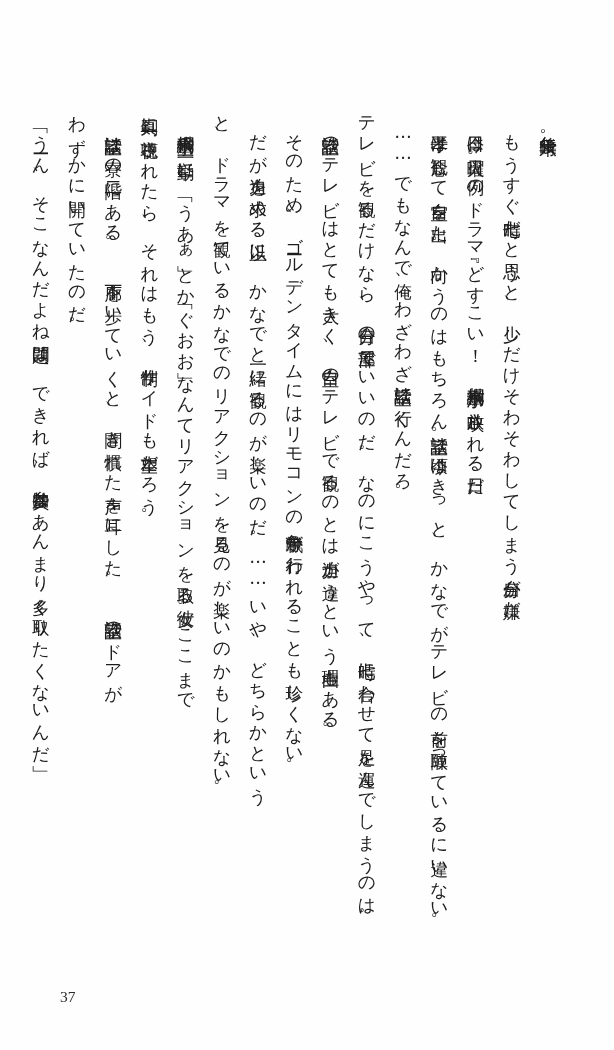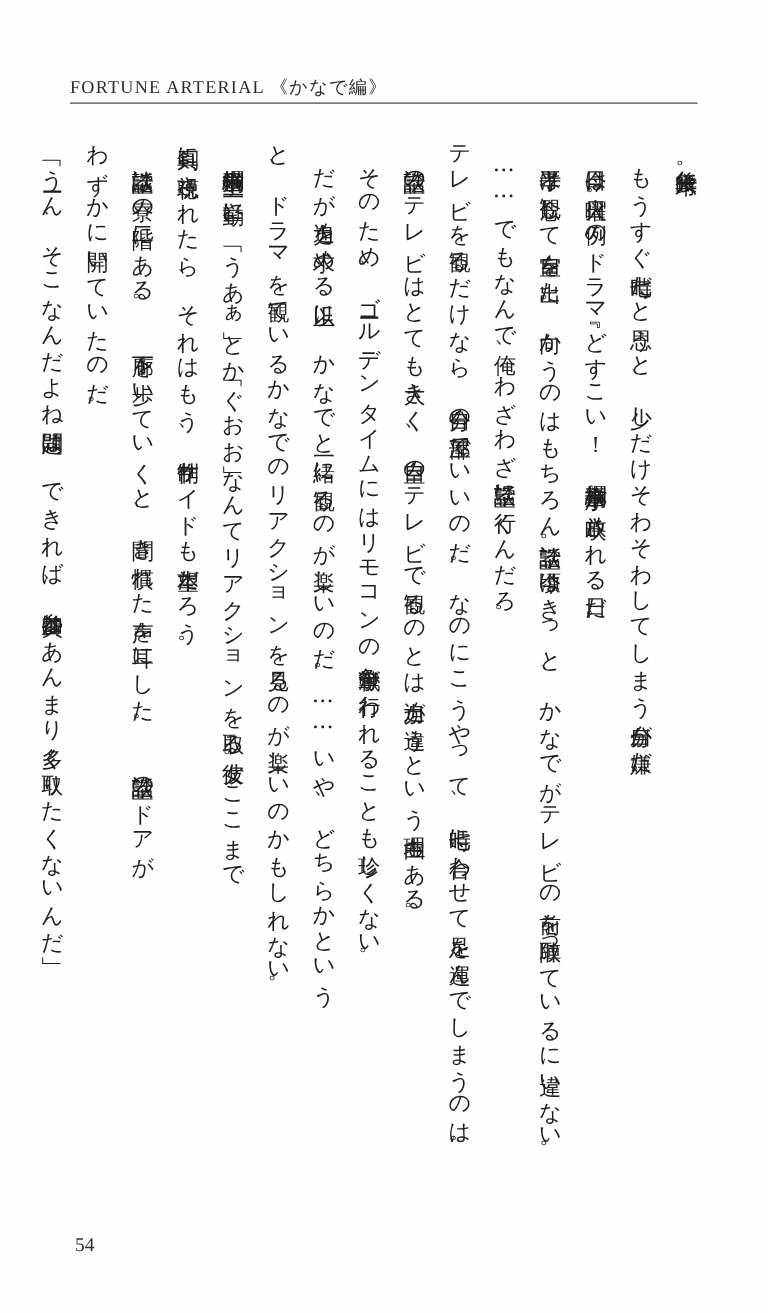--- a/index.html
+++ b/index.html
@@ -86,24 +86,20 @@
     font-family: "Liberation Serif", serif;
     font-size: 15.5px;
     color: #2b2b2b;
   }
 </style>
 </head>
 <body>
 
 <div class="page">
 
-  <div class="header">
-    <div class="header-text">FORTUNE ARTERIAL 《かなで編》</div>
-    <div class="header-rule"></div>
-  </div>
 
   <div class="body-area">
     <div class="vtext">
       <p class="ind">午後六時半。</p>
       <p class="ind">もうすぐ七時だと思うと、少しだけそわそわしてしまう自分が嫌だ。</p>
       <p class="ind">今日は火曜日。例のドラマ『どすこい！　横綱刑事』が放映される日だ。</p>
       <p class="ind">孝平は観念して自室を出た。向かうのはもちろん談話室。今頃はきっと、かなでがテレビの前を陣取っているに違いない。</p>
       <p class="ind">……でもなんで俺、わざわざ談話室に行くんだろ。</p>
       <p>テレビを観るだけなら、自分の部屋でいいのだ。なのにこうやって、七時に合わせて足を運んでしまうのは。</p>
       <p class="ind">談話室のテレビはとても大きく、自室のテレビで観るのとは迫力が違うという理由もある。</p>
@@ -111,15 +107,15 @@
       <p class="ind">だが迫力を求める以上に、かなでと一緒に観るのが楽しいのだ。……いや、どちらかという</p>
       <p>と、ドラマを観ているかなでのリアクションを見るのが楽しいのかもしれない。</p>
       <p class="ind">横綱刑事の一挙一動に、「うあぁ」とか「ぐおお」なんてリアクションを取る彼女。ここまで</p>
       <p>真剣に視聴されたら、それはもう、制作サイドも本望だろう。</p>
       <p class="ind">談話室は寮の二階にある。　廊下を歩いていくと、聞き慣れた声を耳にした。　談話室のドアが</p>
       <p>わずかに開いていたのだ。</p>
       <p class="ind">「うーん、そこなんだよね問題は。できれば、参加費はあんまり多く取りたくないんだ」</p>
     </div>
   </div>
 
-  <div class="folio">54</div>
+  <div class="folio">37</div>
 
 </div>
 
 </body></html>

